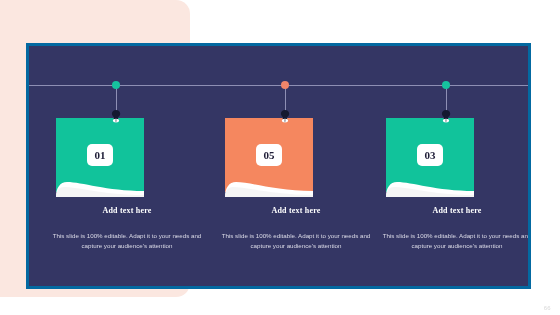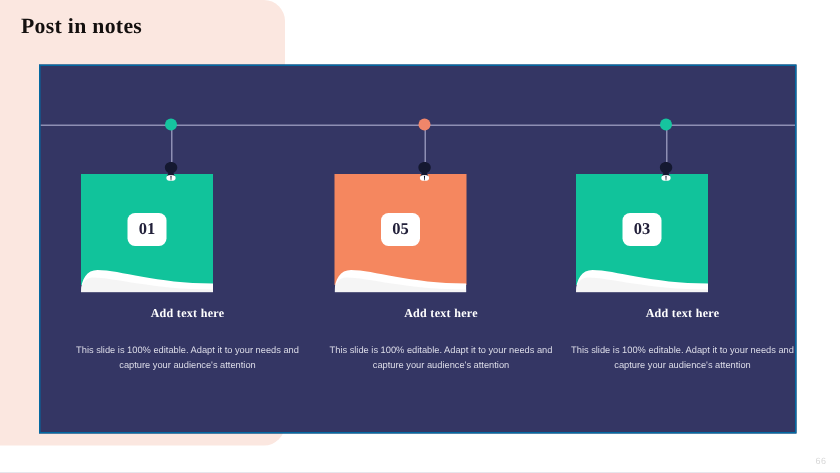--- a/index.html
+++ b/index.html
@@ -49,21 +49,21 @@
   }
 
   
   .board {
     position: absolute;
     left: 26px;
     top: 43px;
     width: 505px;
     height: 246px;
     background: #343664;
-    border: 1px solid #0369a1;
+    border: 3px solid #0369a1;
     box-sizing: border-box;
     overflow: hidden;
   }
 
   
   .rail {
     position: absolute;
     left: 0;
     top: 39px;
     width: 100%;
@@ -194,21 +194,20 @@
     letter-spacing: .3px;
   }
 </style>
 </head>
 <body>
 
 <div id="slide">
 
   <div class="cream-panel"></div>
 
-  <div class="title">Post in notes</div>
 
   <div class="board">
 
     <div class="rail"></div>
 
     <div class="note-col c1">
       <div class="dot"></div>
       <div class="string"></div>
 
       <div class="pin">

